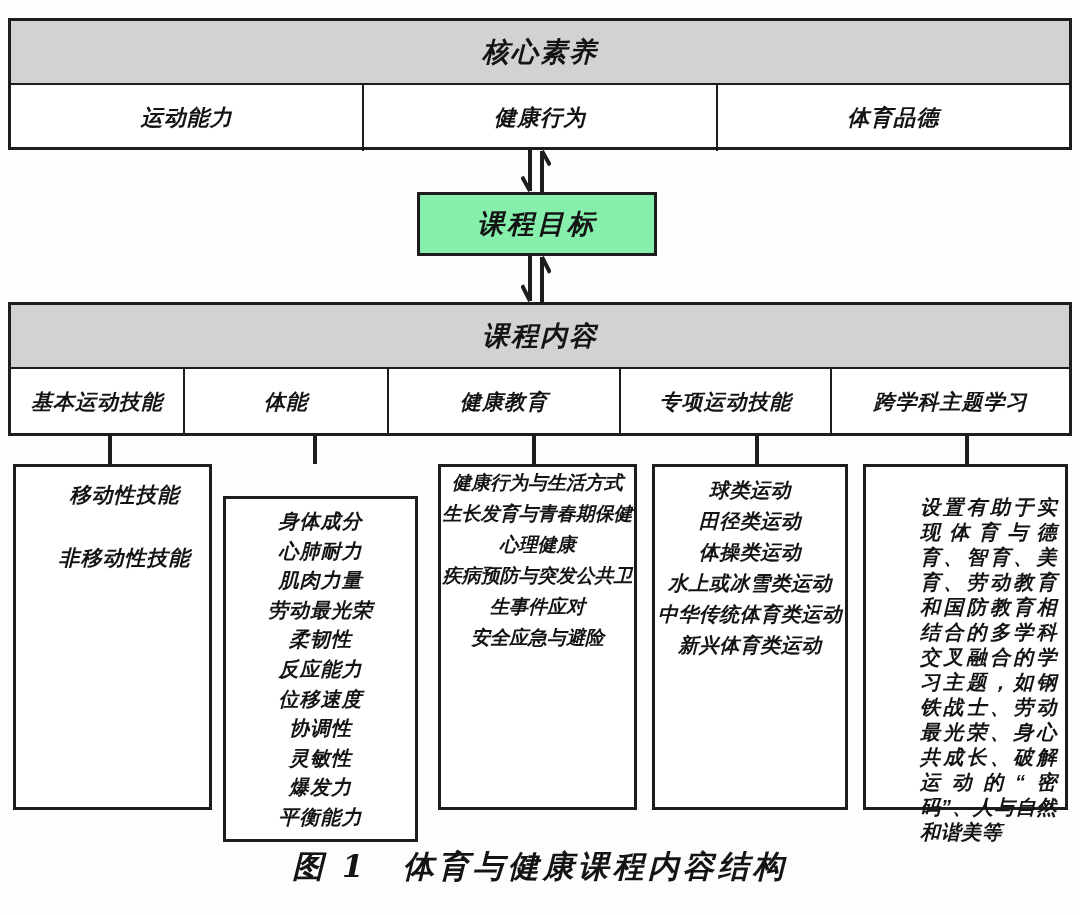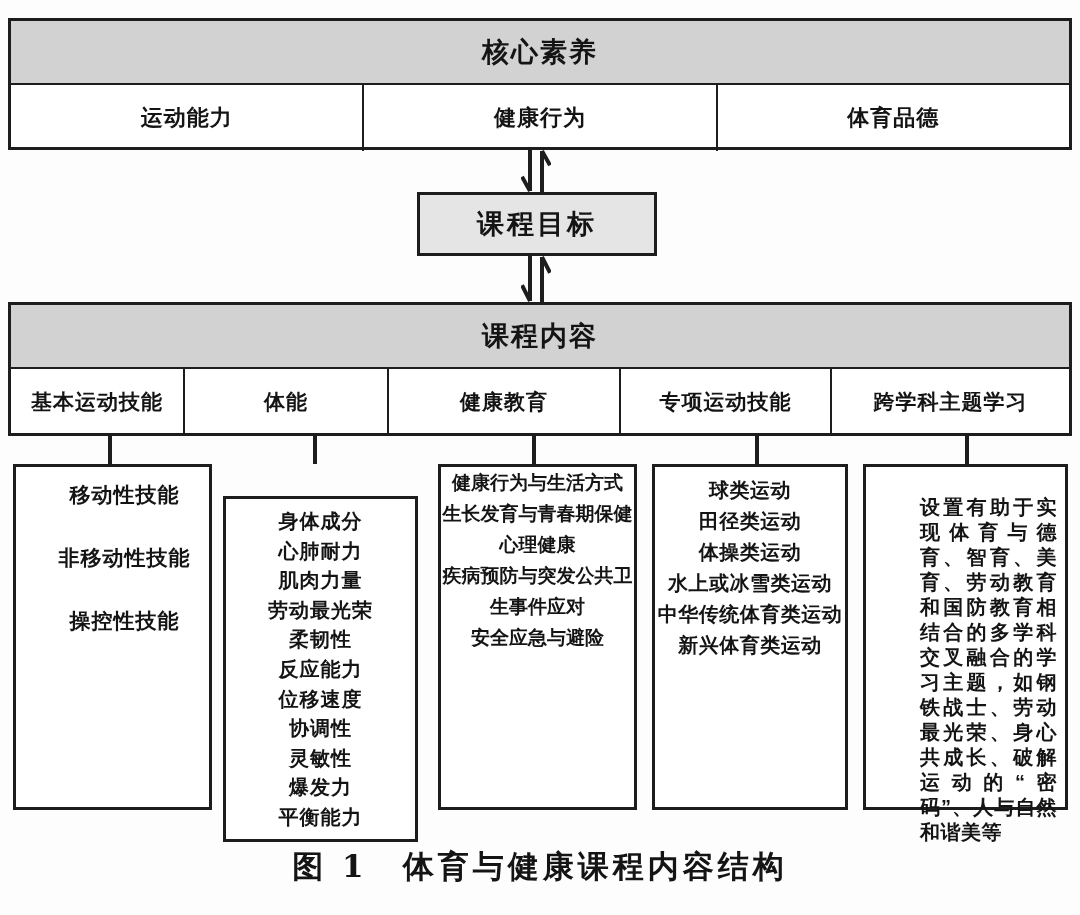--- a/index.html
+++ b/index.html
@@ -4,21 +4,21 @@
 <style>
   html,body{margin:0;padding:0;}
   body{
     width:1080px;height:915px;
     background:#fdfdfd;
     font-family:"Liberation Sans",sans-serif;
     color:#141414;
     position:relative;
     overflow:hidden;
   }
-  .stage{position:absolute;left:0;top:0;width:1080px;height:915px;}
+  .stage{position:absolute;left:0;top:0;width:1080px;height:915px;font-style:italic;}
 
   
   .block{
     position:absolute;left:8px;width:1064px;
     border:3px solid #1d1d1d;
     background:#ffffff;
     box-sizing:border-box;
   }
   .hdr{
     background:#d2d2d2;
@@ -36,21 +36,21 @@
 
   
   .core{top:18px;height:132px;}
   .core .hdr{height:62px;}
   .core .row{height:66px;}
   .core .cell{flex:1;}
 
   
   .goal{
     position:absolute;left:417px;top:192px;width:240px;height:64px;
-    background:#e5e5e5;border:3px solid #1d1d1d;box-sizing:border-box;
+    background:#86efac;border:3px solid #1d1d1d;box-sizing:border-box;
     display:flex;align-items:center;justify-content:center;
     font-weight:700;font-size:27px;letter-spacing:3px;
   }
 
   
   .arrow{position:absolute;left:521px;width:30px;}
   .a1{top:150px;height:42px;}
   .a2{top:256px;height:46px;}
   .arrow svg{display:block;width:100%;height:100%;}
 
@@ -137,21 +137,20 @@
 
   <div class="vline v1"></div>
   <div class="vline v2"></div>
   <div class="vline v3"></div>
   <div class="vline v4"></div>
   <div class="vline v5"></div>
 
   <div class="dbox b1">
       <div class="line">移动性技能</div>
       <div class="line">非移动性技能</div>
-      <div class="line">操控性技能</div>
     </div>
   <div class="dbox b2">
       <div class="line">身体成分</div>
       <div class="line">心肺耐力</div>
       <div class="line">肌肉力量</div>
       <div class="line">劳动最光荣</div>
       <div class="line">柔韧性</div>
       <div class="line">反应能力</div>
       <div class="line">位移速度</div>
       <div class="line">协调性</div>

